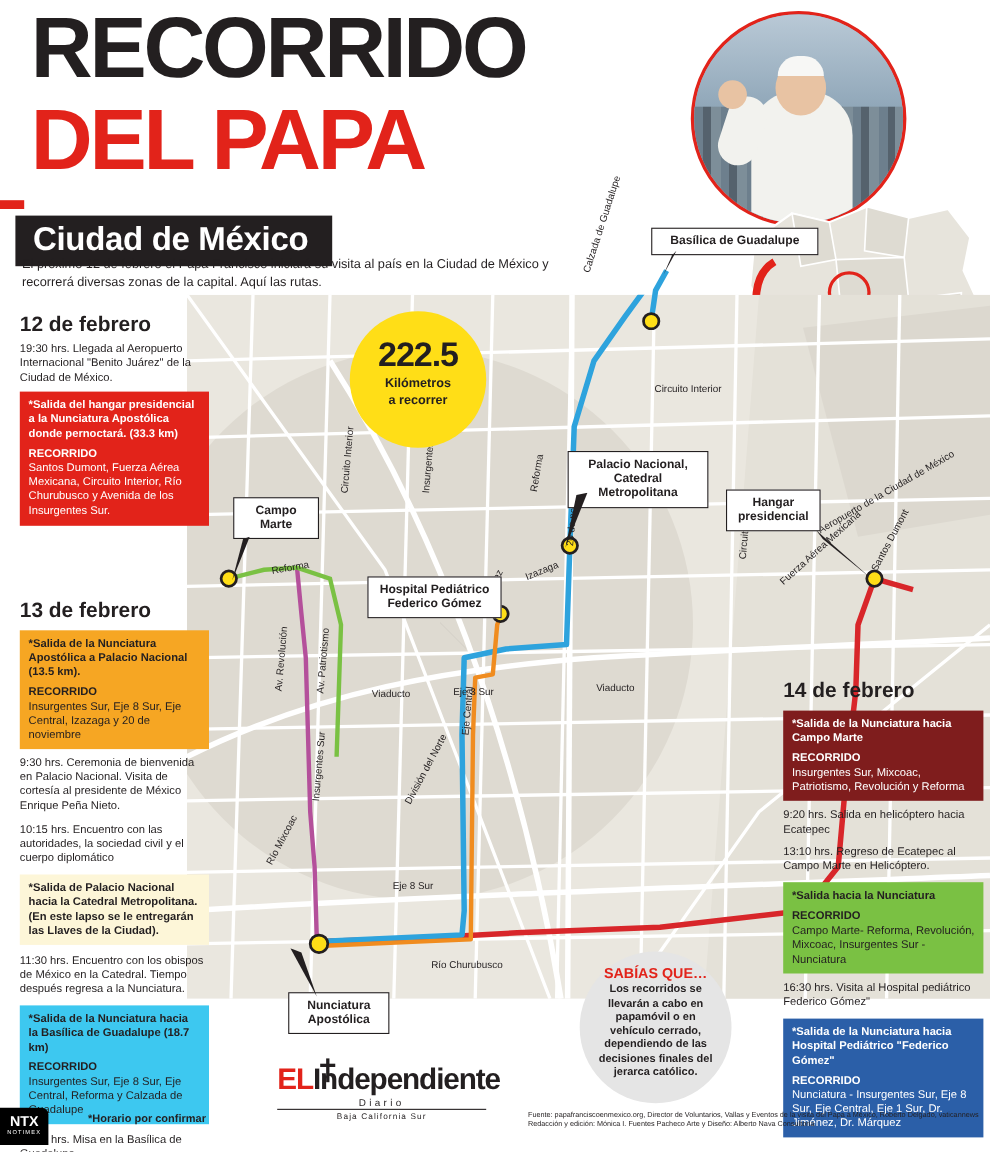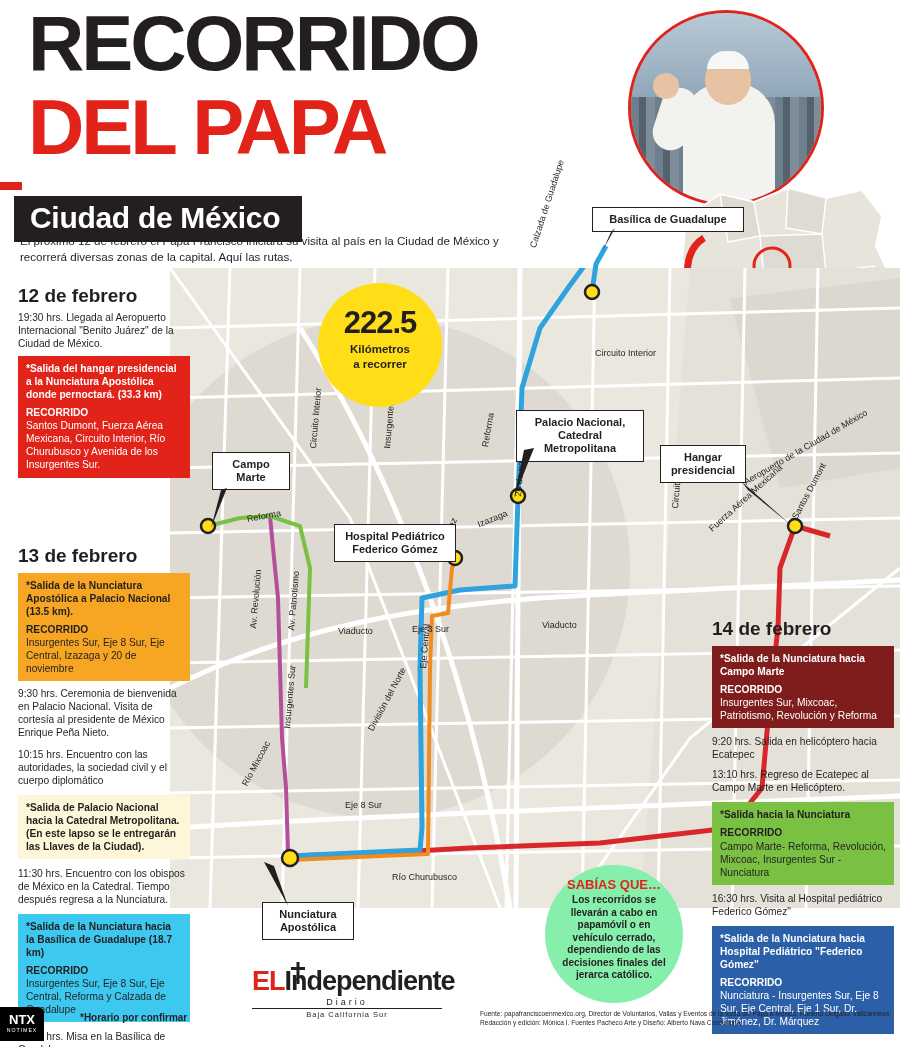--- a/index.html
+++ b/index.html
@@ -66,22 +66,22 @@
   
   .km-circle{
     position:absolute;left:318px;top:283px;width:124px;height:124px;border-radius:50%;
     background:#ffde17;text-align:center;color:#231f20;
   }
   .km-num{font-size:31px;font-weight:bold;margin-top:22px;letter-spacing:-1px;}
   .km-sub{font-size:11.5px;line-height:1.15;margin-top:2px;font-weight:bold;}
 
   
   .sabias{
-    position:absolute;left:545px;top:865px;width:138px;height:138px;border-radius:50%;
-    background:#86efac;text-align:center;color:#231f20;padding-top:12px;box-sizing:border-box;
+    position:absolute;left:527px;top:865px;width:138px;height:138px;border-radius:50%;
+    background:#e5e5e5;text-align:center;color:#231f20;padding-top:12px;box-sizing:border-box;
   }
   .sabias-t{color:#e2231a;font-size:13px;font-weight:bold;}
   .sabias-b{font-size:10px;line-height:1.25;padding:2px 16px 0;font-weight:bold;}
 
   
   .callout{
     position:absolute;background:#ffffff;border:1.6px solid #231f20;
     font-size:11px;font-weight:bold;line-height:1.2;padding:5px 8px;color:#231f20;
     text-align:center;box-sizing:border-box;
   }
@@ -237,21 +237,21 @@
     <span style="position:absolute;left:258px;top:290px;font-size:9px;transform:rotate(-62deg);transform-origin:left top;white-space:nowrap;">Dr. Jiménez</span>
     <span style="position:absolute;left:242px;top:356px;font-size:9px;white-space:nowrap;">Eje 3 Sur</span>
     <span style="position:absolute;left:168px;top:358px;font-size:9px;white-space:nowrap;">Viaducto</span>
     <span style="position:absolute;left:372px;top:352px;font-size:9px;white-space:nowrap;">Viaducto</span>
     <span style="position:absolute;left:248px;top:400px;font-size:9px;transform:rotate(-85deg);transform-origin:left top;white-space:nowrap;">Eje Central</span>
     <span style="position:absolute;left:78px;top:360px;font-size:9px;transform:rotate(-85deg);transform-origin:left top;white-space:nowrap;">Av. Revolución</span>
     <span style="position:absolute;left:116px;top:362px;font-size:9px;transform:rotate(-85deg);transform-origin:left top;white-space:nowrap;">Av. Patriotismo</span>
     <span style="position:absolute;left:196px;top:460px;font-size:9px;transform:rotate(-62deg);transform-origin:left top;white-space:nowrap;">División del Norte</span>
     <span style="position:absolute;left:112px;top:460px;font-size:9px;transform:rotate(-85deg);transform-origin:left top;white-space:nowrap;">Insurgentes Sur</span>
     <span style="position:absolute;left:70px;top:515px;font-size:9px;transform:rotate(-62deg);transform-origin:left top;white-space:nowrap;">Río Mixcoac</span>
-    <span style="position:absolute;left:136px;top:532px;font-size:9px;white-space:nowrap;padding-left:39px;">Eje 8 Sur</span>
+    <span style="position:absolute;left:148px;top:532px;font-size:9px;white-space:nowrap;padding-left:39px;">Eje 8 Sur</span>
     <span style="position:absolute;left:222px;top:604px;font-size:9px;white-space:nowrap;">Río Churubusco</span>
   </div>
 
   <div class="km-circle">
     <div class="km-num">222.5</div>
     <div class="km-sub">Kilómetros</div>
     <div class="km-sub">a recorrer</div>
   </div>
 
   <div class="callout" style="left:592px;top:207px;width:152px;">

